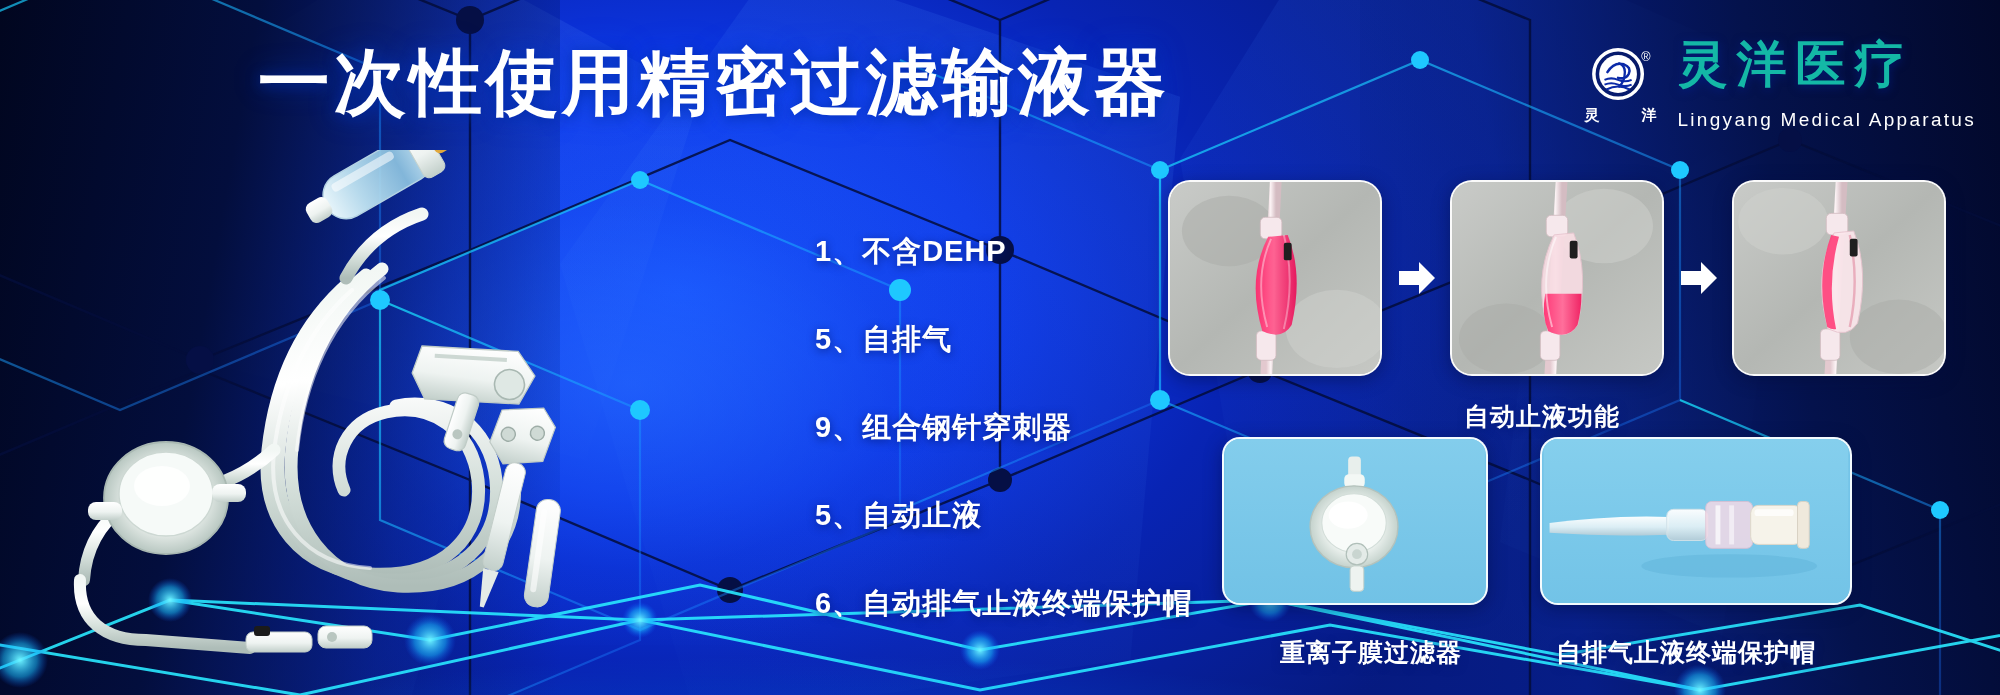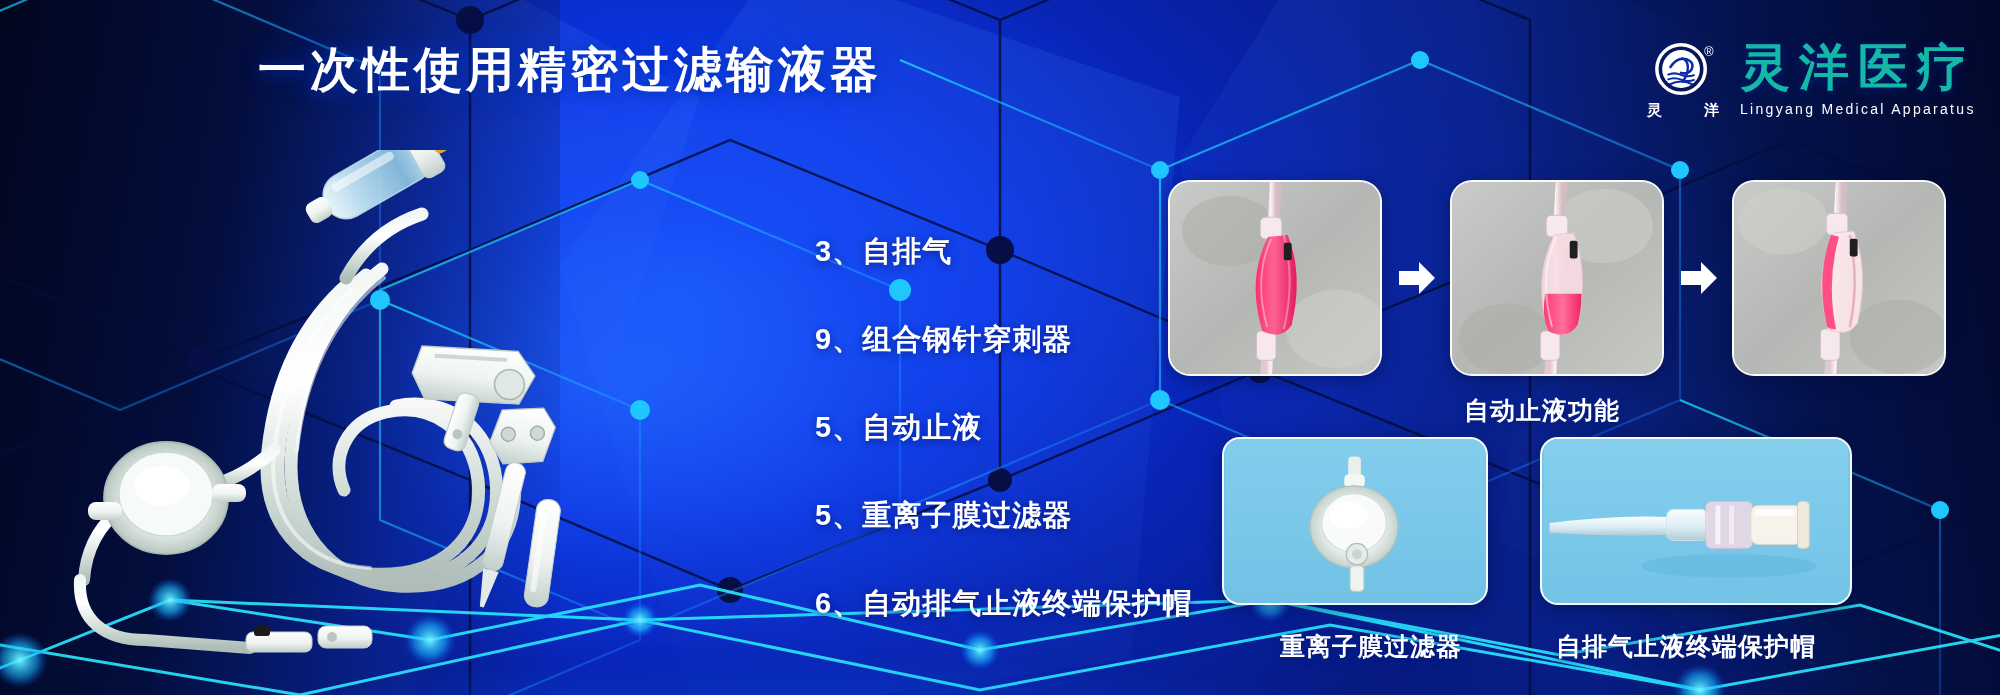--- a/index.html
+++ b/index.html
@@ -55,40 +55,40 @@
   .f5 { left:1500px; top:150px; width:540px; height:560px;
         background:linear-gradient(300deg,rgba(70,150,255,0.15),rgba(8,30,140,0));
         clip-path:polygon(40% 0,100% 36%,74% 100%,0 70%,6% 22%); }
 
   
   .net { position:absolute; inset:0; width:100%; height:100%; }
 
   
   .title {
     position:absolute; left:258px; top:46px;
-    font-size:48px; font-weight:bold; color:#ffffff;
+    font-size:72px; font-weight:bold; color:#ffffff;
     letter-spacing:4px; line-height:1;
     text-shadow:0 2px 14px rgba(0,40,160,0.85), 0 0 30px rgba(0,80,255,0.45);
     white-space:nowrap;
   }
 
   .brand { position:absolute; right:24px; top:38px; display:flex; align-items:center; gap:18px; }
   .brand-mark { display:flex; flex-direction:column; align-items:center; width:78px; }
   .brand-emblem { position:relative; width:62px; height:62px; }
   .brand-sub-cn {
     display:flex; justify-content:space-between; width:72px;
     font-size:15px; font-weight:bold; color:#fff; margin-top:1px;
   }
   .brand-text { display:flex; flex-direction:column; }
   .brand-cn {
     font-size:50px; font-weight:bold; color:#14b8a6; letter-spacing:9px; line-height:1.05;
     text-shadow:0 2px 10px rgba(0,30,140,0.7);
   }
   .brand-en {
-    font-size:14px; color:#fff; letter-spacing:2.3px; margin-top:7px; font-weight:500;
+    font-size:19px; color:#fff; letter-spacing:2.3px; margin-top:18px; font-weight:500;
   }
 
   
   .features { position:absolute; left:815px; top:232px; }
   .feature {
     font-size:29px; font-weight:bold; color:#ffffff;
     margin-bottom:48px; white-space:nowrap;
     text-shadow:0 2px 8px rgba(0,25,120,0.8);
     letter-spacing:1px;
   }
@@ -104,21 +104,21 @@
     border:2px solid rgba(255,255,255,0.92);
     background:#b9bcb8; position:relative;
     box-shadow:0 4px 18px rgba(0,10,60,0.45);
   }
   .arrow {
     width:46px; height:46px; margin:0 11px; flex:none;
     display:flex; align-items:center; justify-content:center;
   }
   .cap {
     position:absolute; font-size:25px; font-weight:bold; color:#fff;
-    text-shadow:0 2px 9px rgba(0,25,120,0.85); white-space:nowrap; letter-spacing:1px;
+    text-shadow:0 2px 9px rgba(0,25,120,0.85); white-space:nowrap; letter-spacing:1px;margin-top:6px;
   }
   .cap-auto { left:1464px; top:394px; }
 
   .photo-row2 { position:absolute; left:1222px; top:437px; display:flex; gap:52px; }
   .pcard2 {
     width:266px; height:168px; border-radius:18px; overflow:hidden;
     border:2px solid rgba(255,255,255,0.92);
     background:#74c4e8; position:relative;
     box-shadow:0 4px 18px rgba(0,10,60,0.45);
   }
@@ -336,24 +336,24 @@
         <rect x="8" y="-6" width="16" height="10" rx="3" fill="#1b1b1b"></rect>
       </g>
       <g transform="translate(268,476)">
         <rect x="0" y="0" width="54" height="22" rx="8" fill="url(#plastic)" stroke="#c2cdc8" stroke-width="1"></rect>
         <circle cx="14" cy="11" r="5" fill="#b9c6c0"></circle>
       </g>
     </svg>
   </div>
 
   <div class="features">
-    <div class="feature">3、自排气</div>
+    <div class="feature">1、不含DEHP</div>
+    <div class="feature">5、自排气</div>
     <div class="feature">9、组合钢针穿刺器</div>
     <div class="feature">5、自动止液</div>
-    <div class="feature">5、重离子膜过滤器</div>
     <div class="feature">6、自动排气止液终端保护帽</div>
   </div>
 
   <div class="photo-row">
 
     <div class="pcard">
       <svg viewBox="0 0 214 196" width="100%" height="100%">
         <defs>
           <linearGradient id="grayBg" x1="0" y1="0" x2="1" y2="1">
             <stop offset="0%" stop-color="#c9cbc8"></stop>

